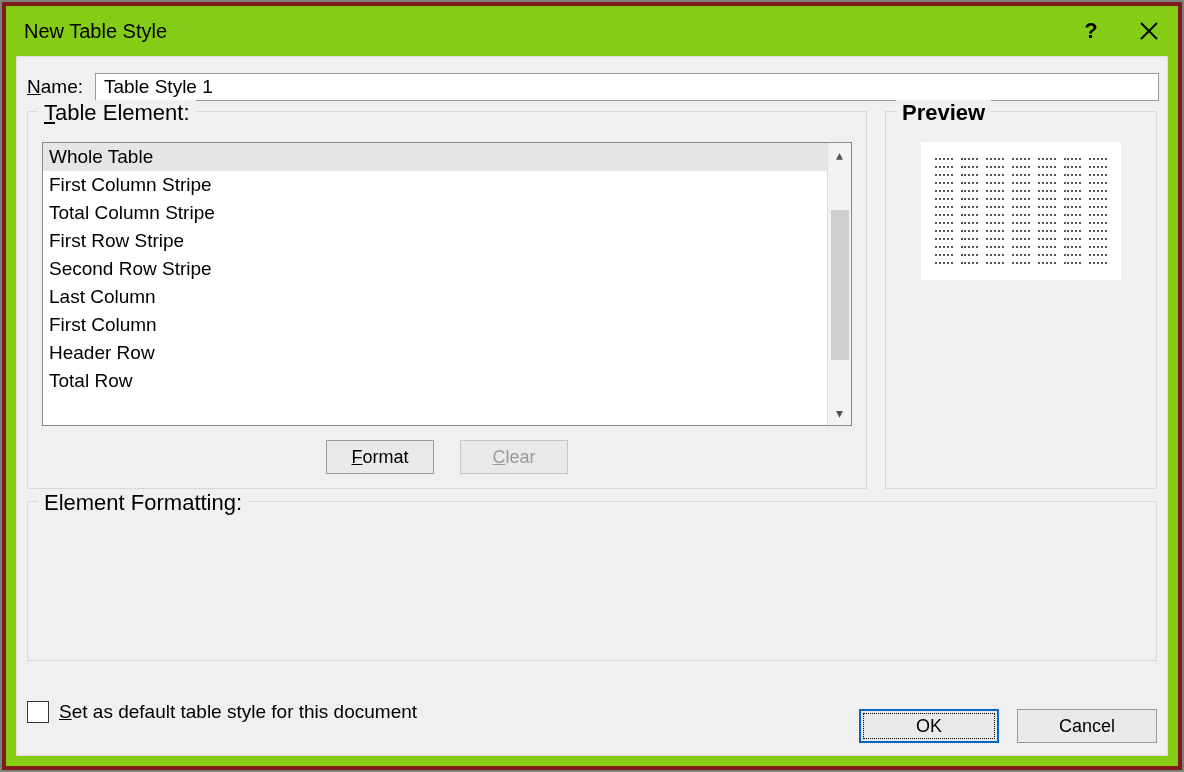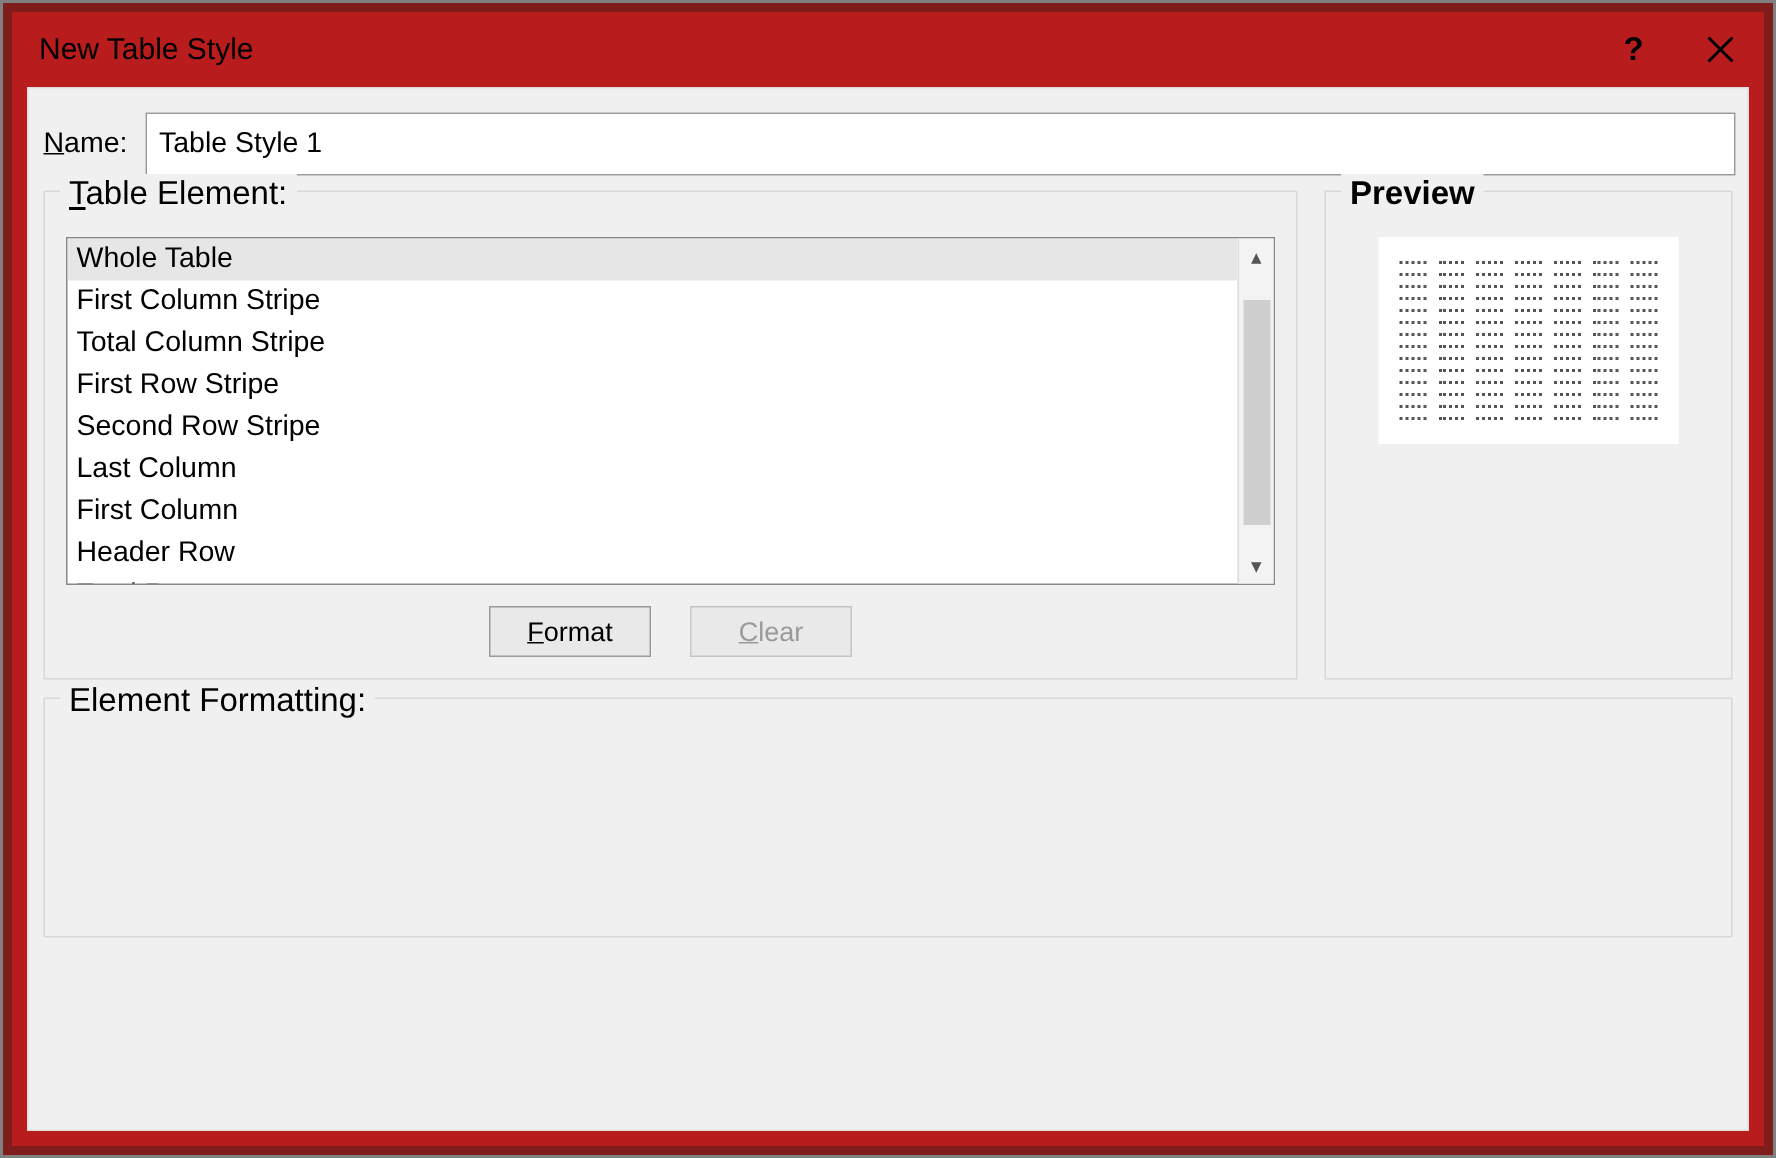--- a/index.html
+++ b/index.html
@@ -7,22 +7,22 @@
     margin: 0; padding: 0;
     width: 1184px; height: 772px;
     font-family: "Segoe UI", Tahoma, sans-serif;
     font-size: 18px;
     color: #000;
     background: #808080;
   }
   .dialog {
     position: absolute;
     left: 2px; top: 2px; right: 2px; bottom: 2px;
-    background: #b91c1c;
-    border: 6px solid #7f1d1d;
+    background: #84cc16;
+    border: 4px solid #7f1d1d;
   }
   .titlebar {
     display: flex;
     align-items: center;
     height: 50px;
     padding-left: 18px;
   }
   .titlebar .title {
     flex: 1;
     font-size: 20px;
@@ -43,21 +43,21 @@
     align-items: center;
     padding: 16px 8px 10px 10px;
     gap: 12px;
   }
   .name-row label {
     font-size: 19px;
   }
   .underline { text-decoration: underline; }
   .name-row input {
     flex: 1;
-    height: 42px;
+    height: 28px;
     font-size: 19px;
     padding: 2px 8px;
     border: 1px solid #9a9a9a;
     background: #fff;
   }
   .mid-row {
     display: flex;
     gap: 18px;
     padding: 0 10px;
   }
@@ -73,21 +73,21 @@
     background: #f0f0f0;
     padding: 0 6px;
     font-size: 22px;
   }
   .table-element-box {
     flex: 1;
     min-width: 0;
   }
   .listbox {
     width: 100%;
-    height: 232px;
+    height: 284px;
     background: #fff;
     border: 1px solid #888;
     display: flex;
   }
   .listbox-items {
     flex: 1;
     overflow: hidden;
   }
   .listbox-item {
     padding: 1px 6px;
@@ -312,15 +312,28 @@
           </tbody>
             </table>
         </div>
       </div>
     </div>
 
     <div class="fieldset elem-format-box">
       <div class="legend">Element Formatting:</div>
     </div>
 
+    <div class="bottom-row">
+      <div style="display:flex;flex-direction:column;gap:22px;">
+        <label class="checkbox-row">
+          <span class="checkbox-box"></span>
+          <span><span class="underline">S</span><span>et as default table style for this document</span></span>
+        </label>
+      </div>
+      <div class="spacer"></div>
+      <div class="action-buttons">
+        <div class="btn primary">OK</div>
+        <div class="btn cancel">Cancel</div>
+      </div>
+    </div>
 
   </div>
 </div>
 
 </body></html>

